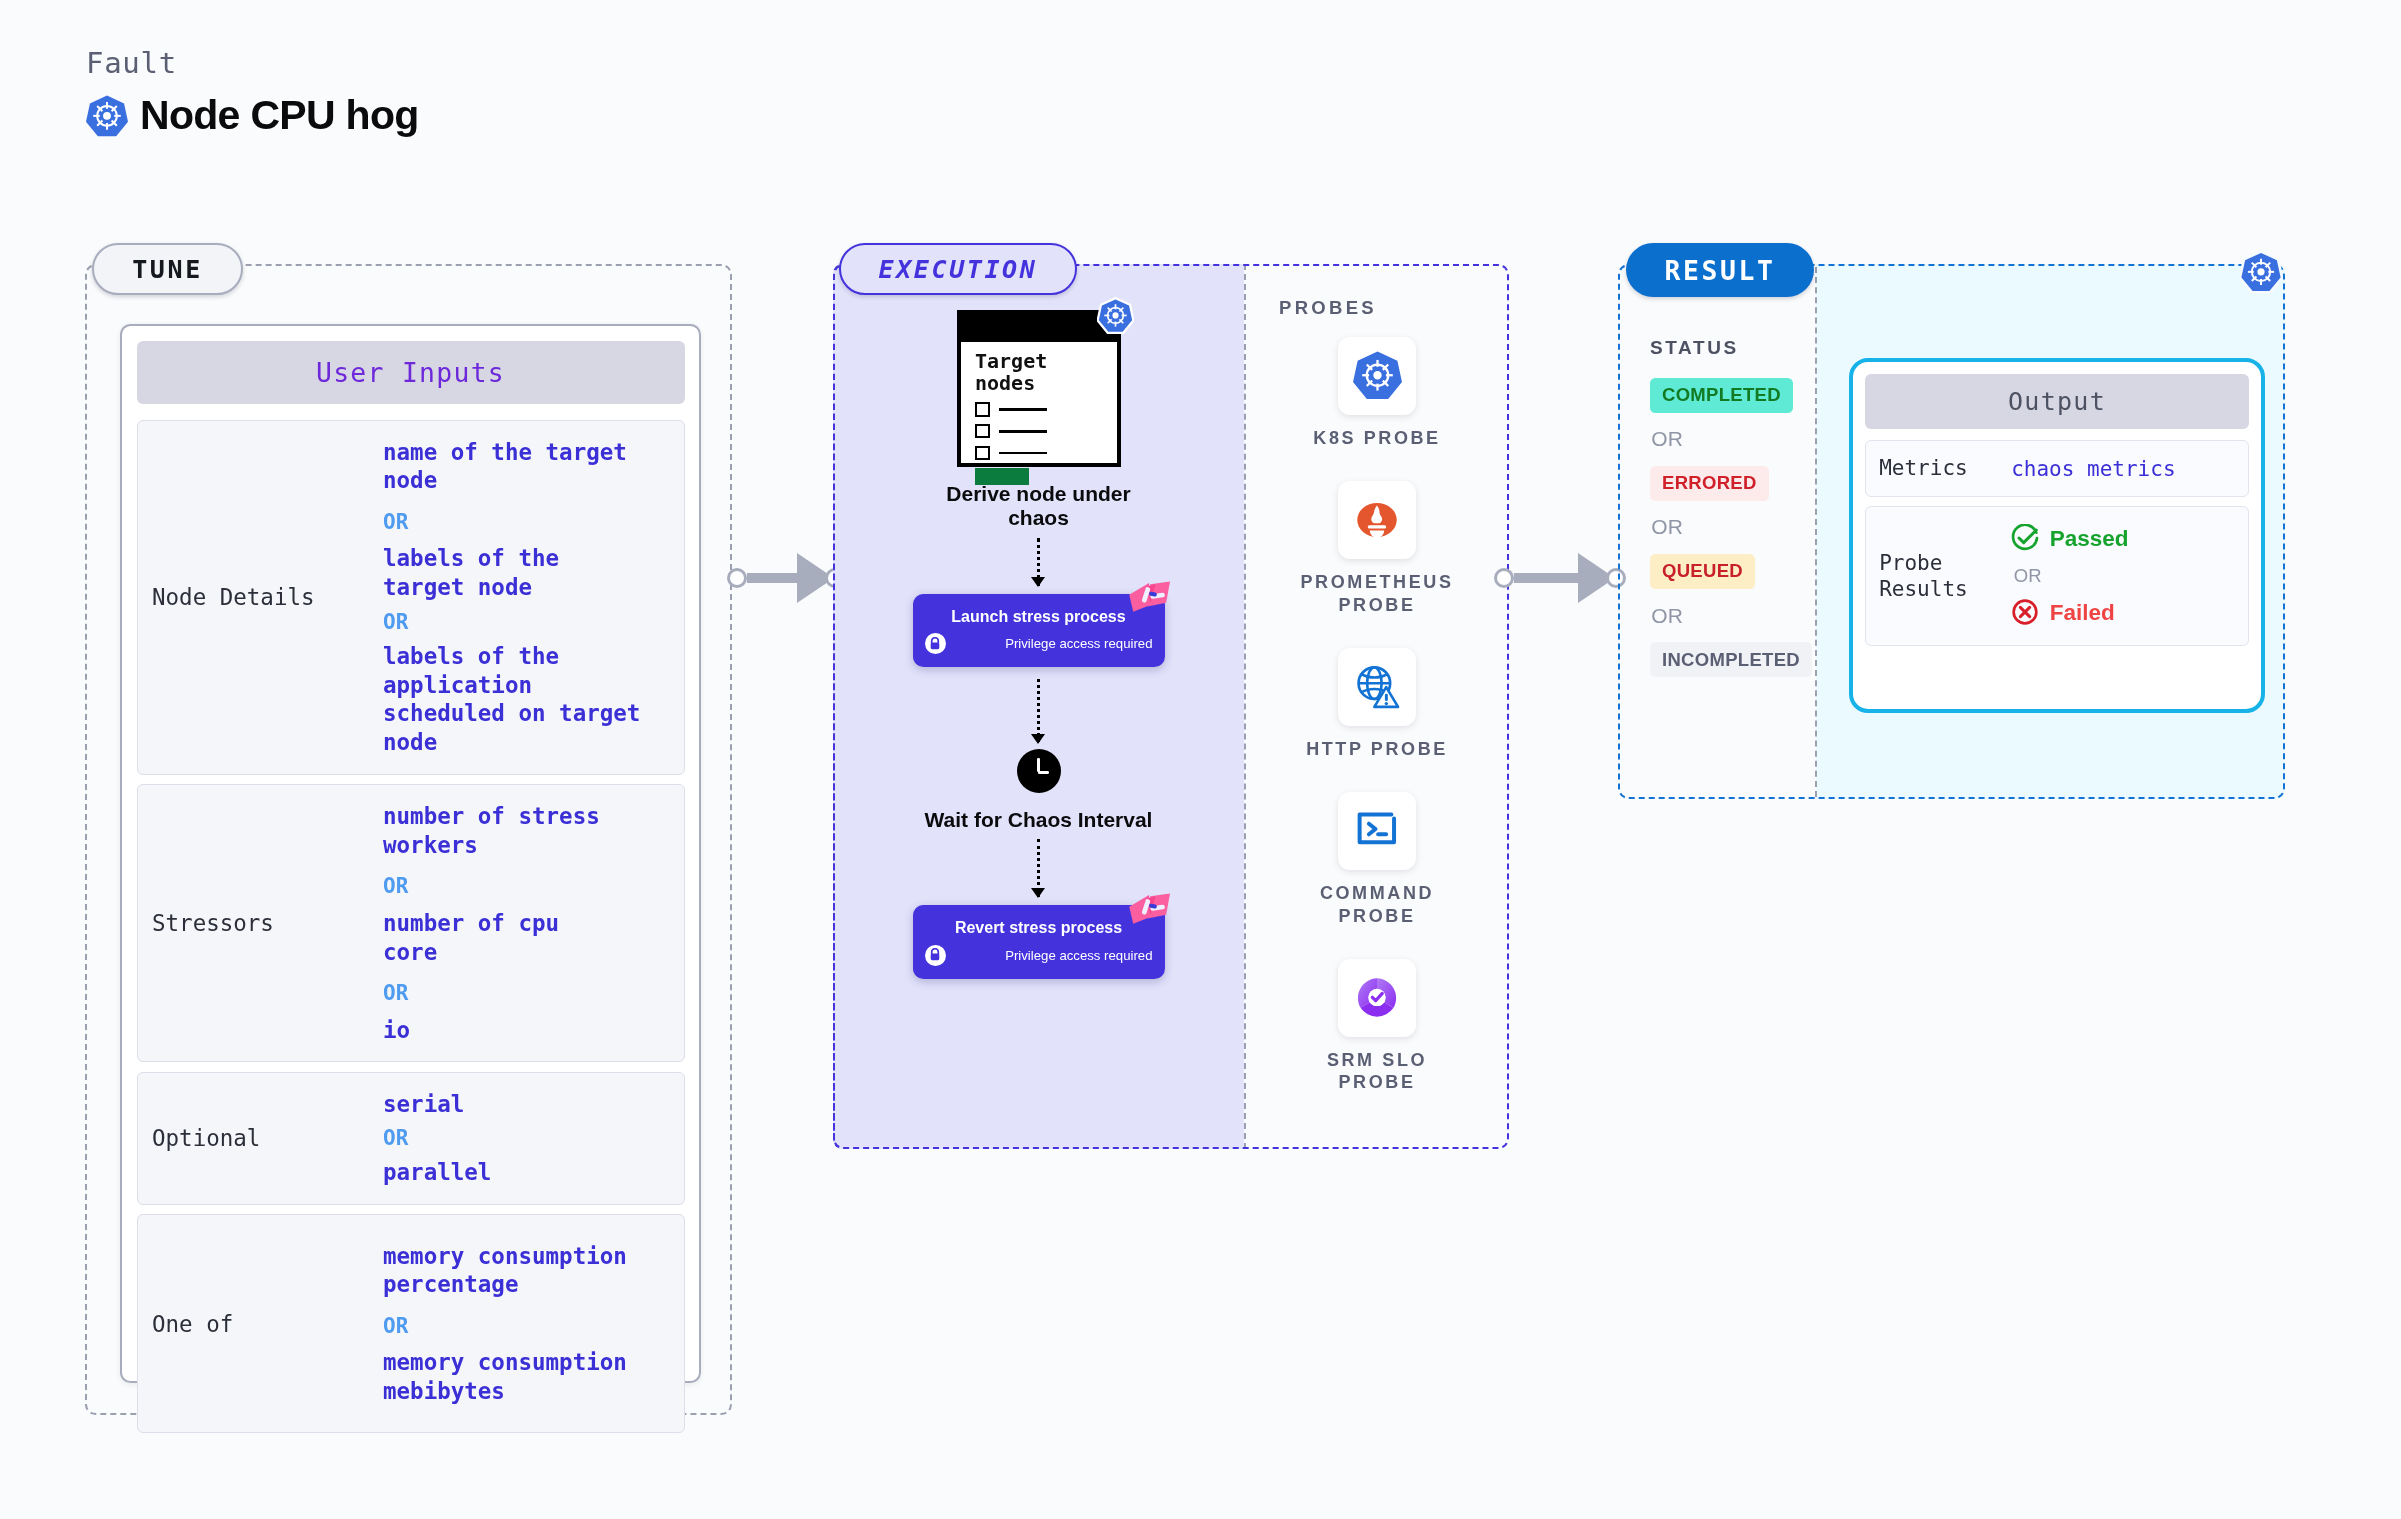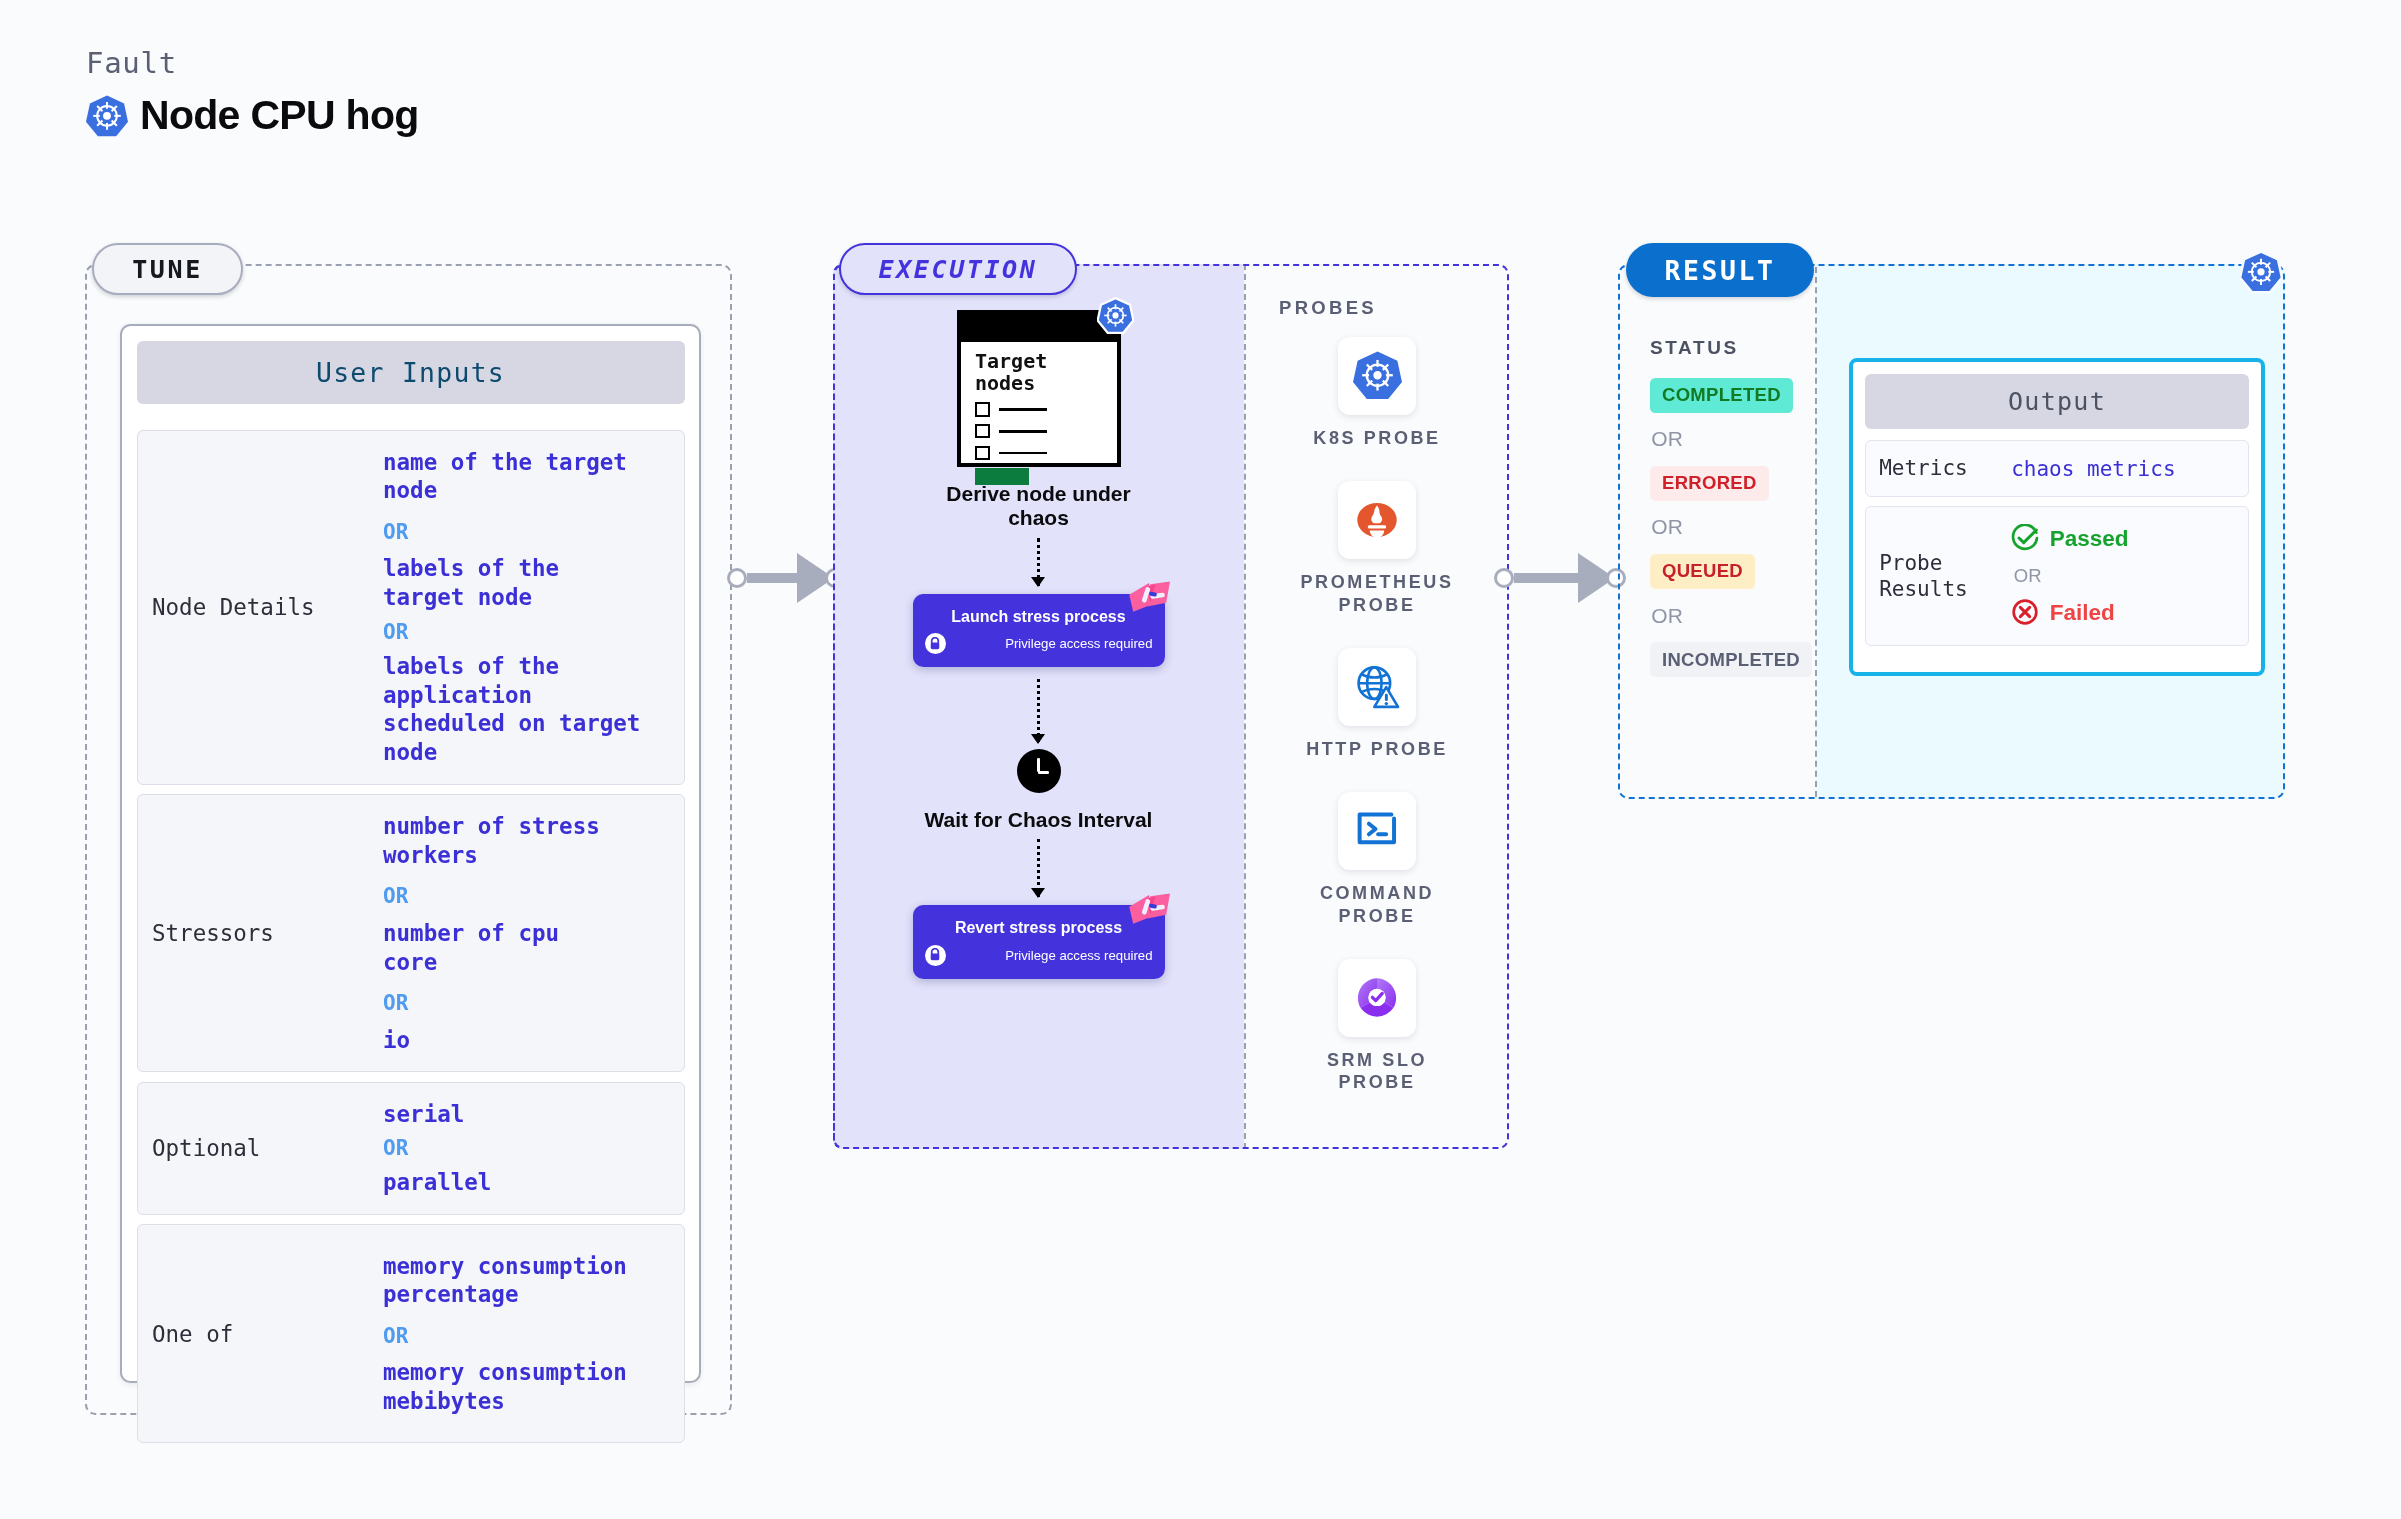--- a/index.html
+++ b/index.html
@@ -99,22 +99,22 @@
   
   #userinputs-card{
     left:120px;top:324px;width:581px;height:1059px;
     background:#ffffff;border:2.6px solid #a8adbd;border-radius:10.6px;
     box-sizing:border-box;padding:14.5px;
     box-shadow:0 1.3px 5.3px rgba(40,40,70,.08);
   }
   .card-header{
     background:#d7d7e4;border-radius:6px;
     font-family:"DejaVu Sans Mono",monospace;
-    font-size:26.4px;color:#0c4a6e;letter-spacing:1.3px;
-    text-align:center;padding:16px 0;margin-bottom:26px;
+    font-size:26.4px;color:#6d28d9;letter-spacing:1.3px;
+    text-align:center;padding:16px 0;margin-bottom:16px;
   }
   .input-row{
     background:#f5f6fa;border:1.3px solid #dcdee8;border-radius:6px;
     display:flex;align-items:center;
     padding:17px 14.5px;margin-bottom:9.2px;box-sizing:border-box;
   }
   .input-row .label{
     flex:0 0 231px;
     font-family:"DejaVu Sans Mono",monospace;
     font-size:22.5px;color:#2c2f3a;
@@ -215,22 +215,22 @@
   .badge{
     display:inline-block;border-radius:5.3px;padding:6.6px 12px;
     font-size:18.5px;font-weight:bold;letter-spacing:0.3px;
   }
   .or-small{
     font-size:21px;color:#9096a6;margin:14.5px 0 14.5px 1.3px;
   }
 
   
   #output-card{
-    left:1849px;top:358px;width:416px;height:318px;
-    background:#ffffff;border:4px solid #17b3e8;border-radius:8px;
+    left:1849px;top:358px;width:416px;height:355px;
+    background:#ffffff;border:4px solid #17b3e8;border-radius:19px;
     box-sizing:border-box;padding:12px;
   }
   #output-header{
     background:#d7d7e4;border-radius:6px;text-align:center;
     font-family:"DejaVu Sans Mono",monospace;font-size:25px;color:#4d5263;
     letter-spacing:1.3px;padding:13.2px 0;margin-bottom:10.6px;
   }
   .out-row{
     background:#fafbfe;border:1.3px solid #e2e4ee;border-radius:6px;
     display:flex;align-items:center;padding:14.5px 13.2px;margin-bottom:9.2px;box-sizing:border-box;

